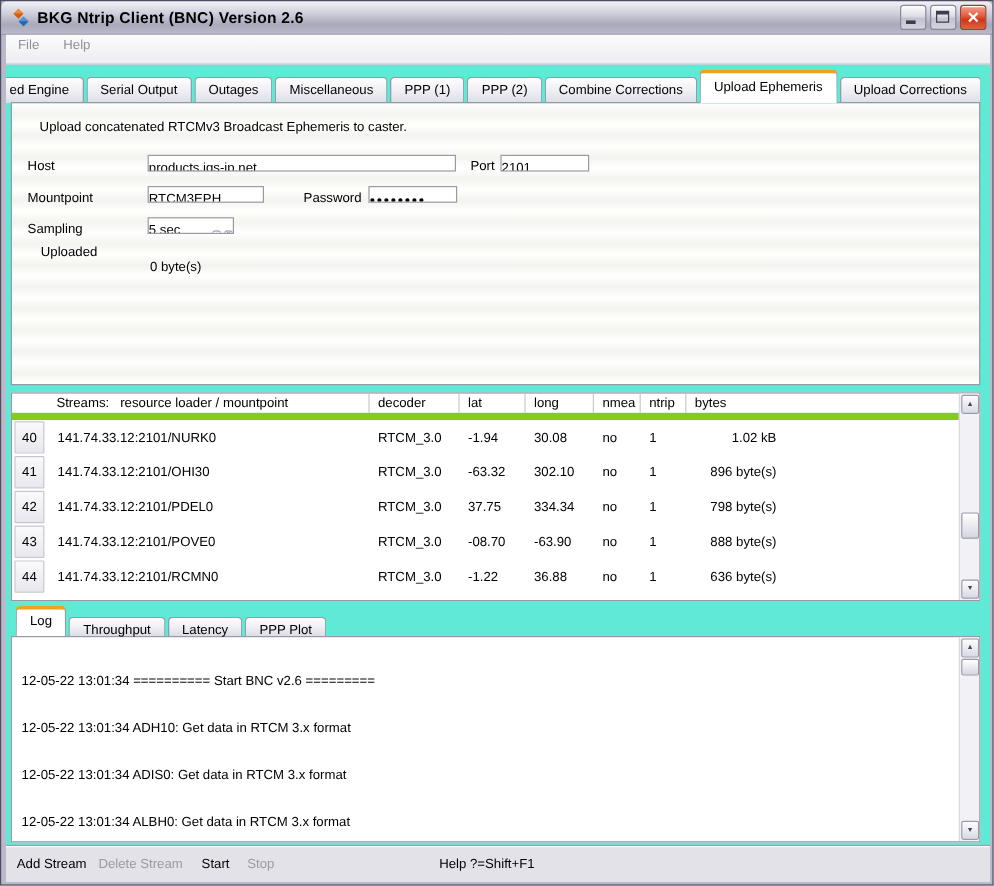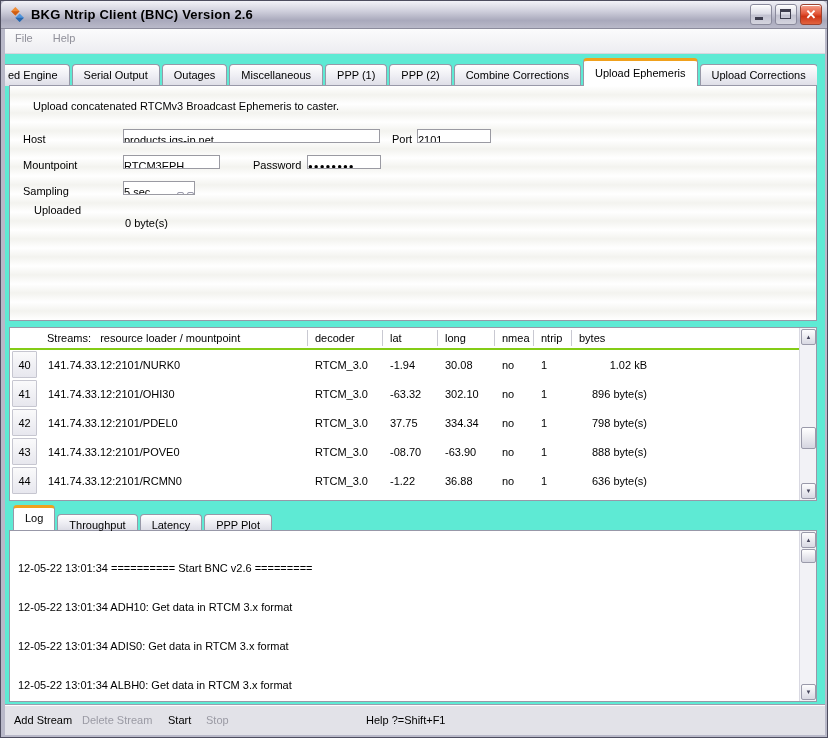--- a/index.html
+++ b/index.html
@@ -71,21 +71,21 @@
   .spin .sbtn{
     height:8px;border:1px solid #9a9aaa;border-radius:2px;background:linear-gradient(180deg,#fdfdfe,#d9d9e3);
     font-size:5px;line-height:6px;text-align:center;color:#44445a;
   }
   
   .stable{
     position:absolute;left:4px;top:273px;width:808px;height:174px;
     background:#fff;border:1px solid #9898a8;
   }
   .sgrid{display:grid;grid-template-columns:30px 267px 75px 55px 57px 39px 38px 80px 1fr;align-items:center;}
-  .thead{height:22px;border-bottom:2px solid #84cc16;}
+  .thead{height:22px;border-bottom:6px solid #84cc16;}
   .thead .hc{height:16px;line-height:16px;border-left:1px solid #c9c9d2;padding-left:7px;white-space:pre;overflow:hidden;}
   .thead .corner{border-left:none;}
   .trow{height:29px;}
   .numcell{
     width:25px;height:27px;margin-left:2px;line-height:27px;text-align:center;
     background:linear-gradient(180deg,#fafafb,#e7e7ee);
     border:1px solid #c6c6d0;border-radius:1px;
   }
   .tc{padding-left:8px;white-space:nowrap;overflow:hidden;}
   .tc.bytes{text-align:right;padding-right:4px;}

